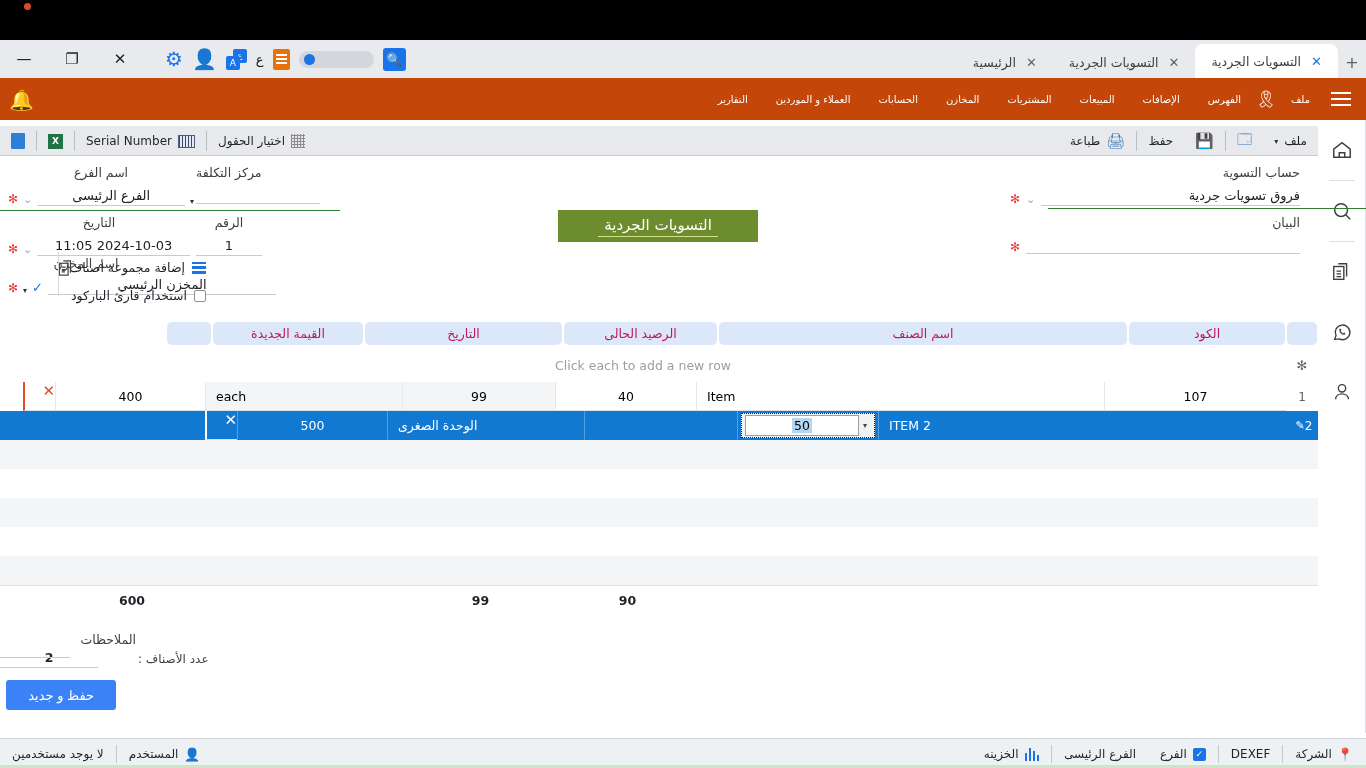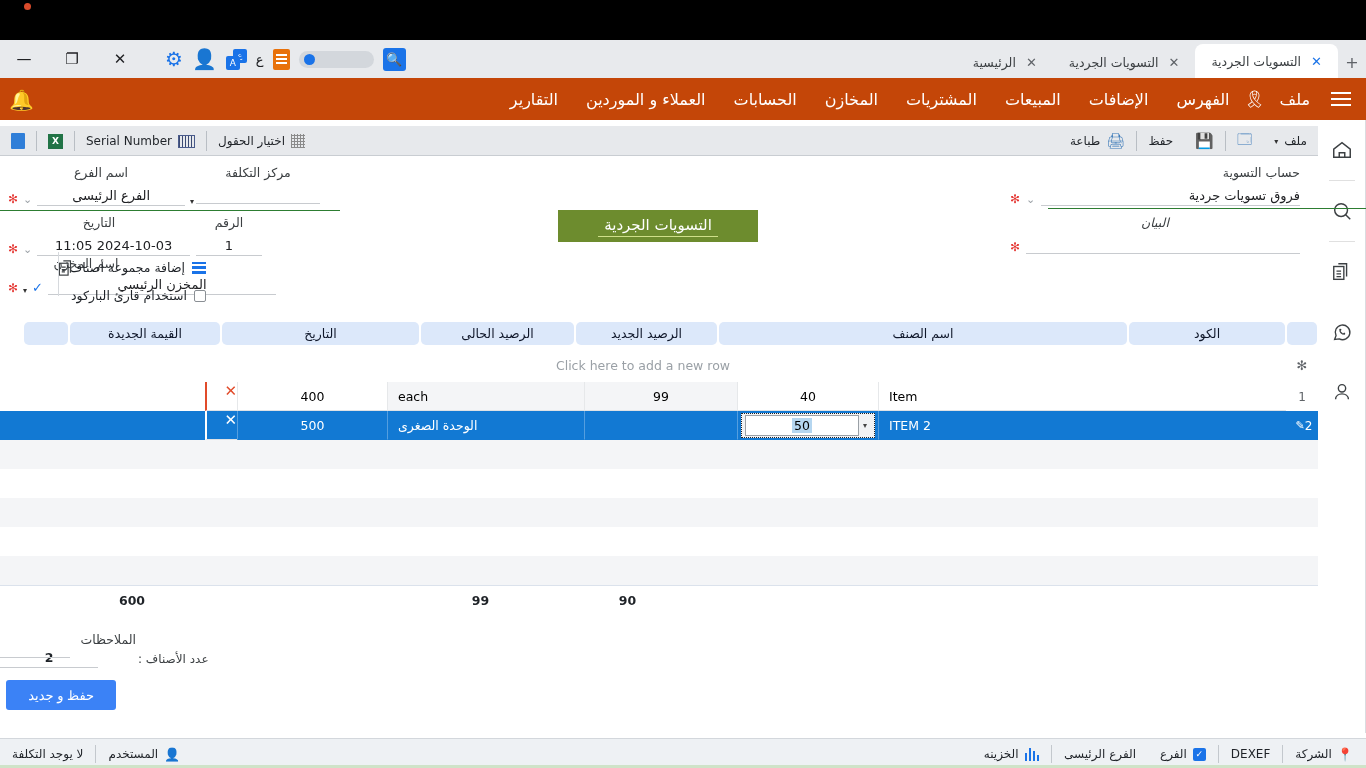--- a/index.html
+++ b/index.html
@@ -50,21 +50,21 @@
             color:#5f6368; font-size:16px; }
 
   
   .menubar { position:absolute; top:78px; left:0; width:1366px; height:42px; background:#c44608; }
   .bell { position:absolute; right:1332px; top:10px; color:#fff; font-size:20px; }
   .menu-items { position:absolute; top:0; right:0; height:42px; display:flex; align-items:center;
                 direction:rtl; padding-right:8px; }
   .hamb { width:34px; height:42px; display:flex; flex-direction:column; justify-content:center;
           align-items:center; gap:4px; }
   .hamb i { display:block; width:20px; height:2px; background:#fff; }
-  .mi { color:#fff; font-size:16px; padding:0 14px; height:42px; display:flex; align-items:center;
+  .mi { color:#fff; font-size:10px; padding:0 14px; height:42px; display:flex; align-items:center;
         white-space:nowrap; }
   .ribbon { width:22px; height:42px; display:flex; align-items:center; justify-content:center;
             color:#fff; font-size:17px; }
 
   
   .sidebar { position:absolute; top:120px; right:0; width:48px; height:613px; background:#fff;
              border-right:1px solid #dadce0; display:flex; flex-direction:column; align-items:center; }
   .sb-item { width:48px; height:60px; display:flex; align-items:center; justify-content:center;
              color:#3c4043; }
   .sb-sep { width:26px; height:1px; background:#e0e0e0; }
@@ -110,21 +110,21 @@
        repeating-linear-gradient(0deg,#1a73e8 0 3px,transparent 3px 5px); }
   .barcode-chk { position:absolute; right:1160px; top:288px; display:flex; align-items:center; gap:7px;
                  font-size:12.5px; color:#1f2328; white-space:nowrap; }
   .chkbox { width:12px; height:12px; border:1px solid #8a8f94; background:#fff; border-radius:2px; }
   .doc-ico { position:absolute; right:1290px; top:258px; color:#3c4043; font-size:19px; }
   .vline { position:absolute; right:1307px; top:252px; width:1px; height:44px; background:#d6d9dd; }
 
   
   .grid { position:absolute; top:318px; left:0; width:1318px; }
   .ghead { display:flex; direction:rtl; height:31px; }
-  .gh { background:#dce8fa; color:#0f172a; font-size:12.5px; display:flex; align-items:center;
+  .gh { background:#dce8fa; color:#be185d; font-size:12.5px; display:flex; align-items:center;
         justify-content:center; border-radius:5px; margin:4px 1px; }
   .newrow { height:33px; display:flex; direction:rtl; align-items:center; }
   .newrow .star { width:32px; text-align:center; color:#5f6368; font-size:13px; }
   .newrow .hint { flex:1; text-align:center; color:#9aa0a6; font-size:12.5px; }
   .grow { display:flex; direction:rtl; height:29px; align-items:stretch; font-size:12.5px; }
   .grow.sel { background:#1279d3; color:#fff; }
   .gc { display:flex; align-items:center; padding:0 10px; border-left:1px solid #e6e8ea;
         border-bottom:1px solid #dfe2e5; }
   .gc.alt { background:#f4f5f7; }
   .grow.sel .gc { background:transparent; border-left-color:rgba(255,255,255,.28);
@@ -339,29 +339,29 @@
     <div class="fld" style="right:18px; top:8px; width:290px;">
       <div class="lbl" style="text-align:right;">حساب التسوية</div>
       <div style="display:flex; align-items:flex-end; gap:6px; direction:rtl; margin-top:8px;">
         <div class="val" style="flex:1; text-align:right;">فروق تسويات جردية</div>
         <span class="chev">⌄</span>
         <span class="req">✻</span>
       </div>
     </div>
 
     <div class="fld" style="right:18px; top:58px; width:290px;">
-      <div class="lbl" style="text-align:center;font-style:italic;">البيان</div>
+      <div class="lbl" style="text-align:right;">البيان</div>
       <div style="display:flex; align-items:flex-end; gap:6px; direction:rtl; margin-top:8px;">
         <div class="val" style="flex:1; text-align:right; min-height:16px;"></div>
         <span class="req">✻</span>
       </div>
     </div>
 
     <div class="fld" style="left:196px; top:8px; width:124px;">
-      <div class="lbl" style="text-align:center;">مركز التكلفة</div>
+      <div class="lbl" style="text-align:left;">مركز التكلفة</div>
       <div style="display:flex; align-items:flex-end; gap:6px; direction:rtl; margin-top:8px;">
         <div class="val" style="flex:1; min-height:16px;"></div>
       </div>
     </div>
 
     <div class="fld" style="left:8px; top:8px; width:186px;">
       <div class="lbl" style="text-align:center;">اسم الفرع</div>
       <div style="display:flex; align-items:flex-end; gap:5px; direction:rtl; margin-top:8px;">
         <span class="caret">▾</span>
         <div class="val" style="flex:1; text-align:center;">الفرع الرئيسى</div>
@@ -420,34 +420,34 @@
     </svg>
   </div>
   <div class="vline"></div>
 
   <div class="grid">
 
     <div class="ghead">
       <div class="gh" style="width:30px;"></div>
       <div class="gh" style="width:156px;">الكود</div>
       <div class="gh" style="width:408px;">اسم الصنف</div>
-      <div class="gh" style="width:141px;">الرصيد الجديد</div>
       <div class="gh" style="width:153px;">الرصيد الحالى</div>
       <div class="gh" style="width:197px;">التاريخ</div>
       <div class="gh" style="width:150px;">القيمة الجديدة</div>
       <div class="gh" style="width:44px;"></div>
     </div>
 
     <div class="newrow">
       <div class="star">✻</div>
-      <div class="hint">Click here to add a new row</div>
+      <div class="hint">Click each to add a new row</div>
     </div>
 
     <div class="grow">
       <div class="gc rowno">1</div>
+      <div class="gc cnum" style="width:182px;">107</div>
       <div class="gc cright" style="width:408px; justify-content:flex-end;text-align:center;">Item</div>
       <div class="gc cnum" style="width:141px;">40</div>
       <div class="gc cnum alt" style="width:153px;">99</div>
       <div class="gc alt" style="width:197px; justify-content:flex-end;">each</div>
       <div class="gc cnum" style="width:150px;">400</div>
       <div class="delx">✕</div>
     </div>
 
     <div class="grow sel">
       <div class="gc rowno">
@@ -530,18 +530,18 @@
         <span>الخزينه</span>
       </div>
     </div>
 
     <div class="st-left">
       <div class="st-item">
         <span class="user-ico">👤</span>
         <span>المستخدم</span>
       </div>
       <div class="st-sep"></div>
-      <div class="st-item">لا يوجد التكلفة</div>
+      <div class="st-item">لا يوجد مستخدمين</div>
     </div>
     <div class="green-bar"></div>
   </div>
 
 </div>
 
 </body></html>

